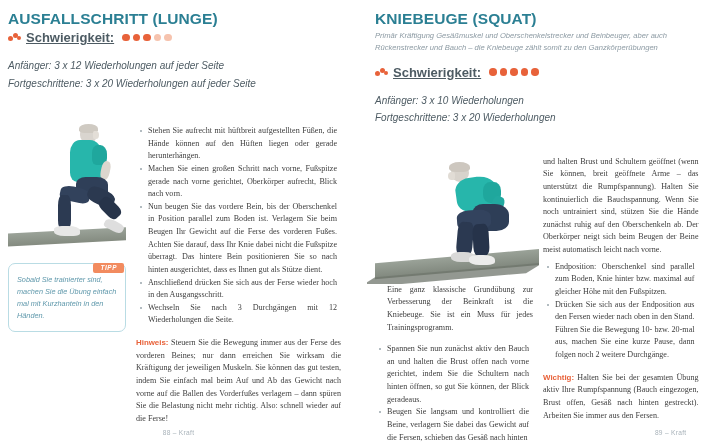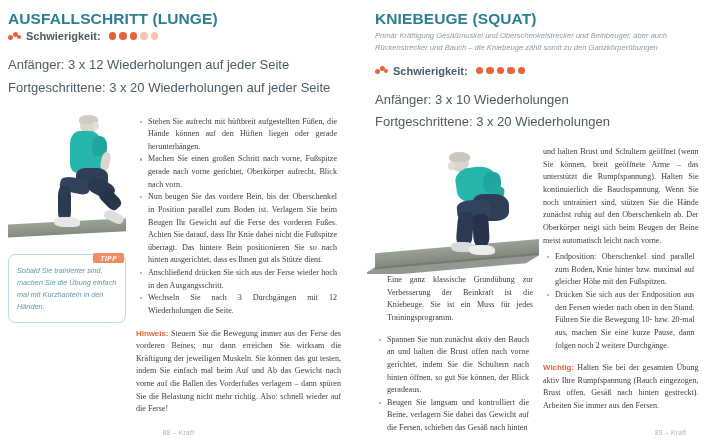--- a/index.html
+++ b/index.html
@@ -68,37 +68,39 @@
     height: 5px;
     border-radius: 50%;
     background: #e8623a;
   }
   .diff-icon i:nth-child(1) { left: 0px; top: 3px; }
   .diff-icon i:nth-child(2) { left: 5px; top: 0px; }
   .diff-icon i:nth-child(3) { left: 9px; top: 3px; width: 4px; height: 4px; }
   .diff-label {
     font-family: "Liberation Sans", sans-serif;
     font-weight: bold;
-    font-size: 11px;
+    font-size: 13px;
     color: #4d5b63;
     margin-right: 4px;
+    text-decoration: underline;
   }
   .dots { display: flex; gap: 3px; align-items: center; }
   .dot {
     width: 7.5px; height: 7.5px; border-radius: 50%;
     background: #e8623a;
   }
   .dot.off { background: #f6c3ae; }
 
   .reps {
     font-family: "Liberation Sans", sans-serif;
-    font-size: 13px;
+    font-style: italic;
+    font-size: 10px;
     line-height: 1.75;
     color: #4d5b63;
-    margin: 0 0 12px 0;
+    margin: 0 0 29px 0;
   }
 
   
   .cols {
     display: flex;
     gap: 10px;
   }
   .col { position: relative; }
   .col-left-l  { width: 118px; }
   .col-right-l { width: 205px; }

